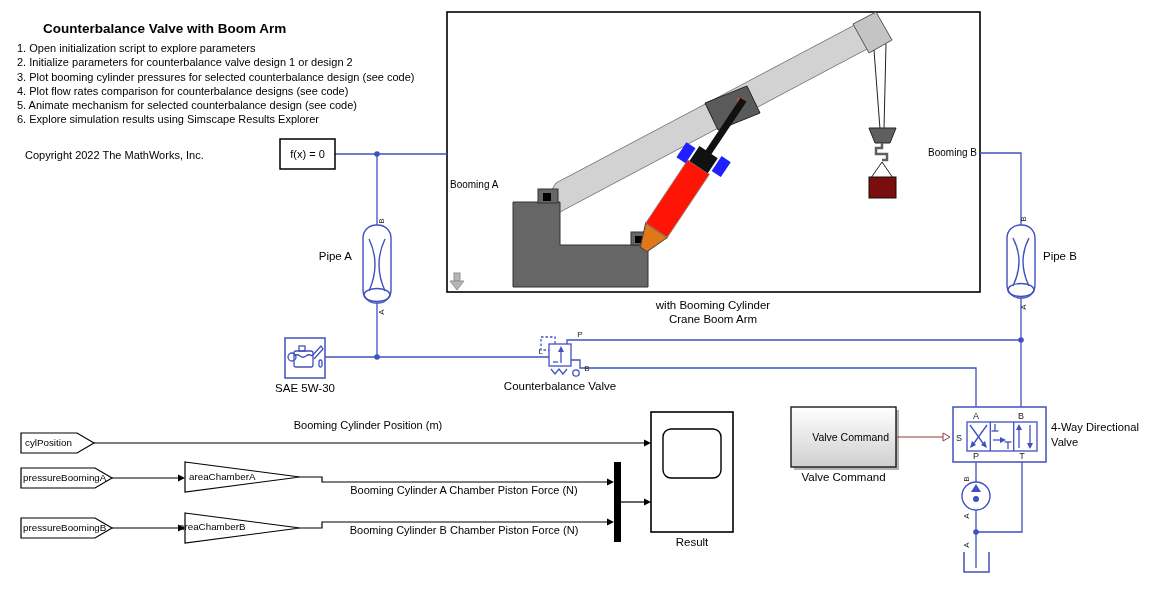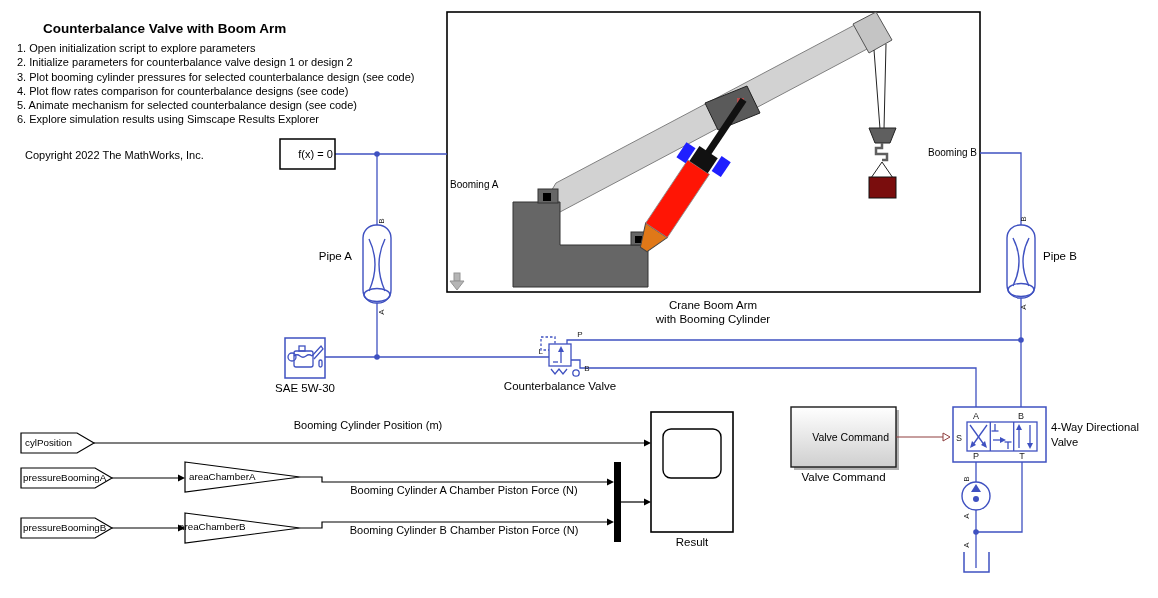--- a/index.html
+++ b/index.html
@@ -232,28 +232,28 @@
   <div>1. Open initialization script to explore parameters</div>
   <div>2. Initialize parameters for counterbalance valve design 1 or design 2</div>
   <div>3. Plot booming cylinder pressures for selected counterbalance design (see code)</div>
   <div>4. Plot flow rates comparison for counterbalance designs (see code)</div>
   <div>5. Animate mechanism for selected counterbalance design (see code)</div>
   <div>6. Explore simulation results using Simscape Results Explorer</div>
 </div>
 
 <div class="txt copyright" style="left:17px;top:149px;">Copyright 2022 The MathWorks, Inc.</div>
 
-<div class="txt solver" style="left:280px;top:139px;width:55px;height:30px;padding-left:8px;">f(x) = 0</div>
+<div class="txt solver" style="left:280px;top:139px;width:55px;height:30px;">f(x) = 0</div>
 
 <div class="txt portlabel" style="left:450px;top:147px;margin-top:32px;">Booming A</div>
 <div class="txt portlabel" style="left:890px;top:147px;width:87px;text-align:right;">Booming B</div>
 
 <div class="txt blocklabel" style="left:597px;top:298px;width:232px;line-height:14px;">
+  <div>with Booming Cylinder</div>
   <div>Crane Boom Arm</div>
-  <div>with Booming Cylinder</div>
 </div>
 
 <div class="txt blocklabel" style="left:312px;top:250px;width:40px;text-align:right;">Pipe A</div>
 <div class="txt blocklabel" style="left:1043px;top:250px;text-align:left;">Pipe B</div>
 <div class="txt blocklabel" style="left:265px;top:382px;width:80px;">SAE 5W-30</div>
 <div class="txt blocklabel" style="left:490px;top:380px;width:140px;">Counterbalance Valve</div>
 
 <div class="txt vcinner" style="left:797px;top:431px;width:92px;">Valve Command</div>
 <div class="txt blocklabel" style="left:791px;top:471px;width:105px;">Valve Command</div>
 

